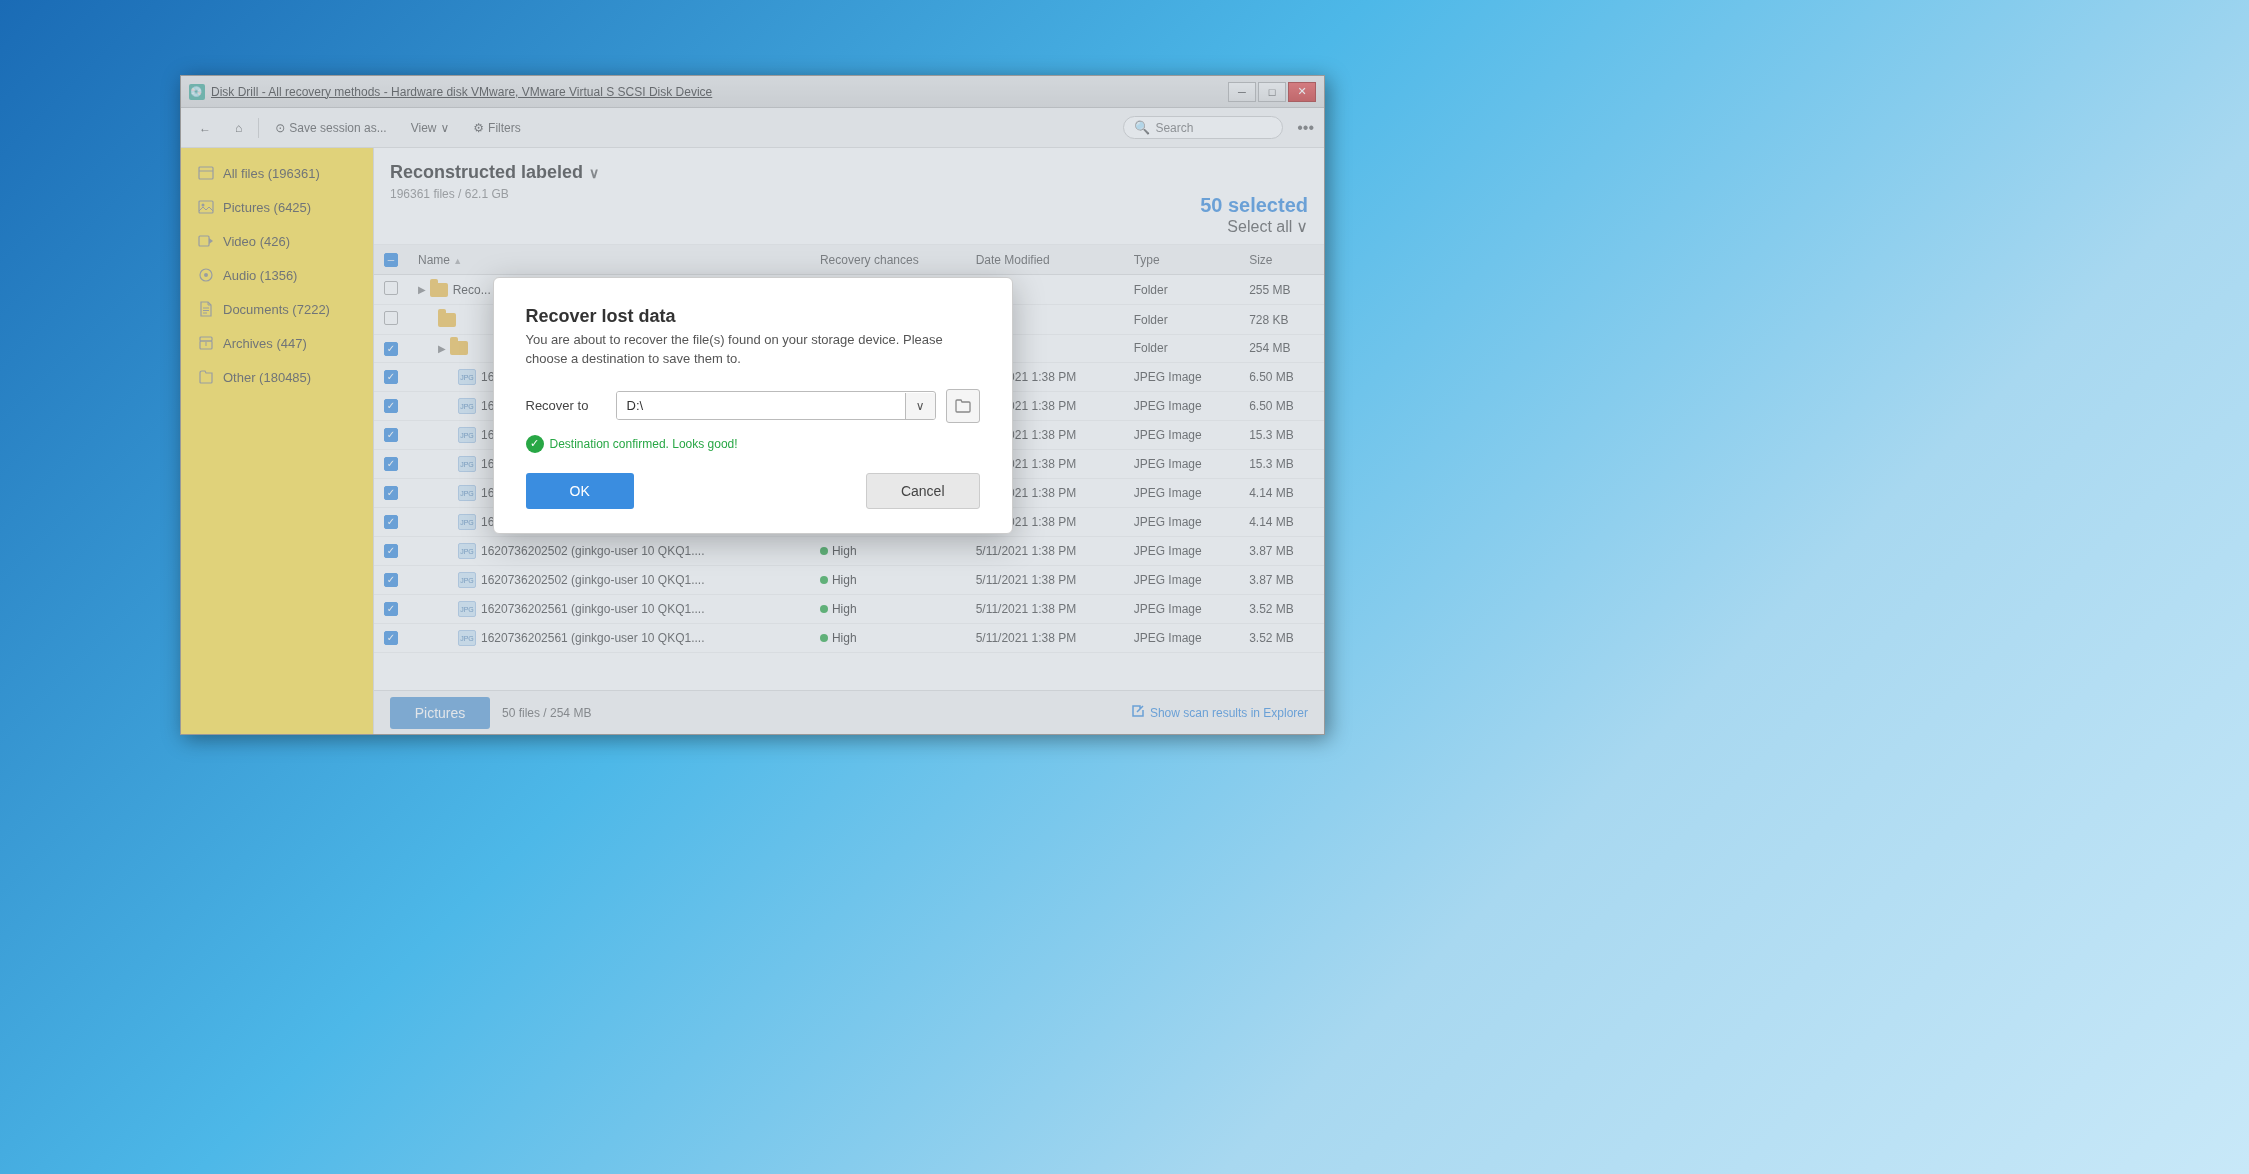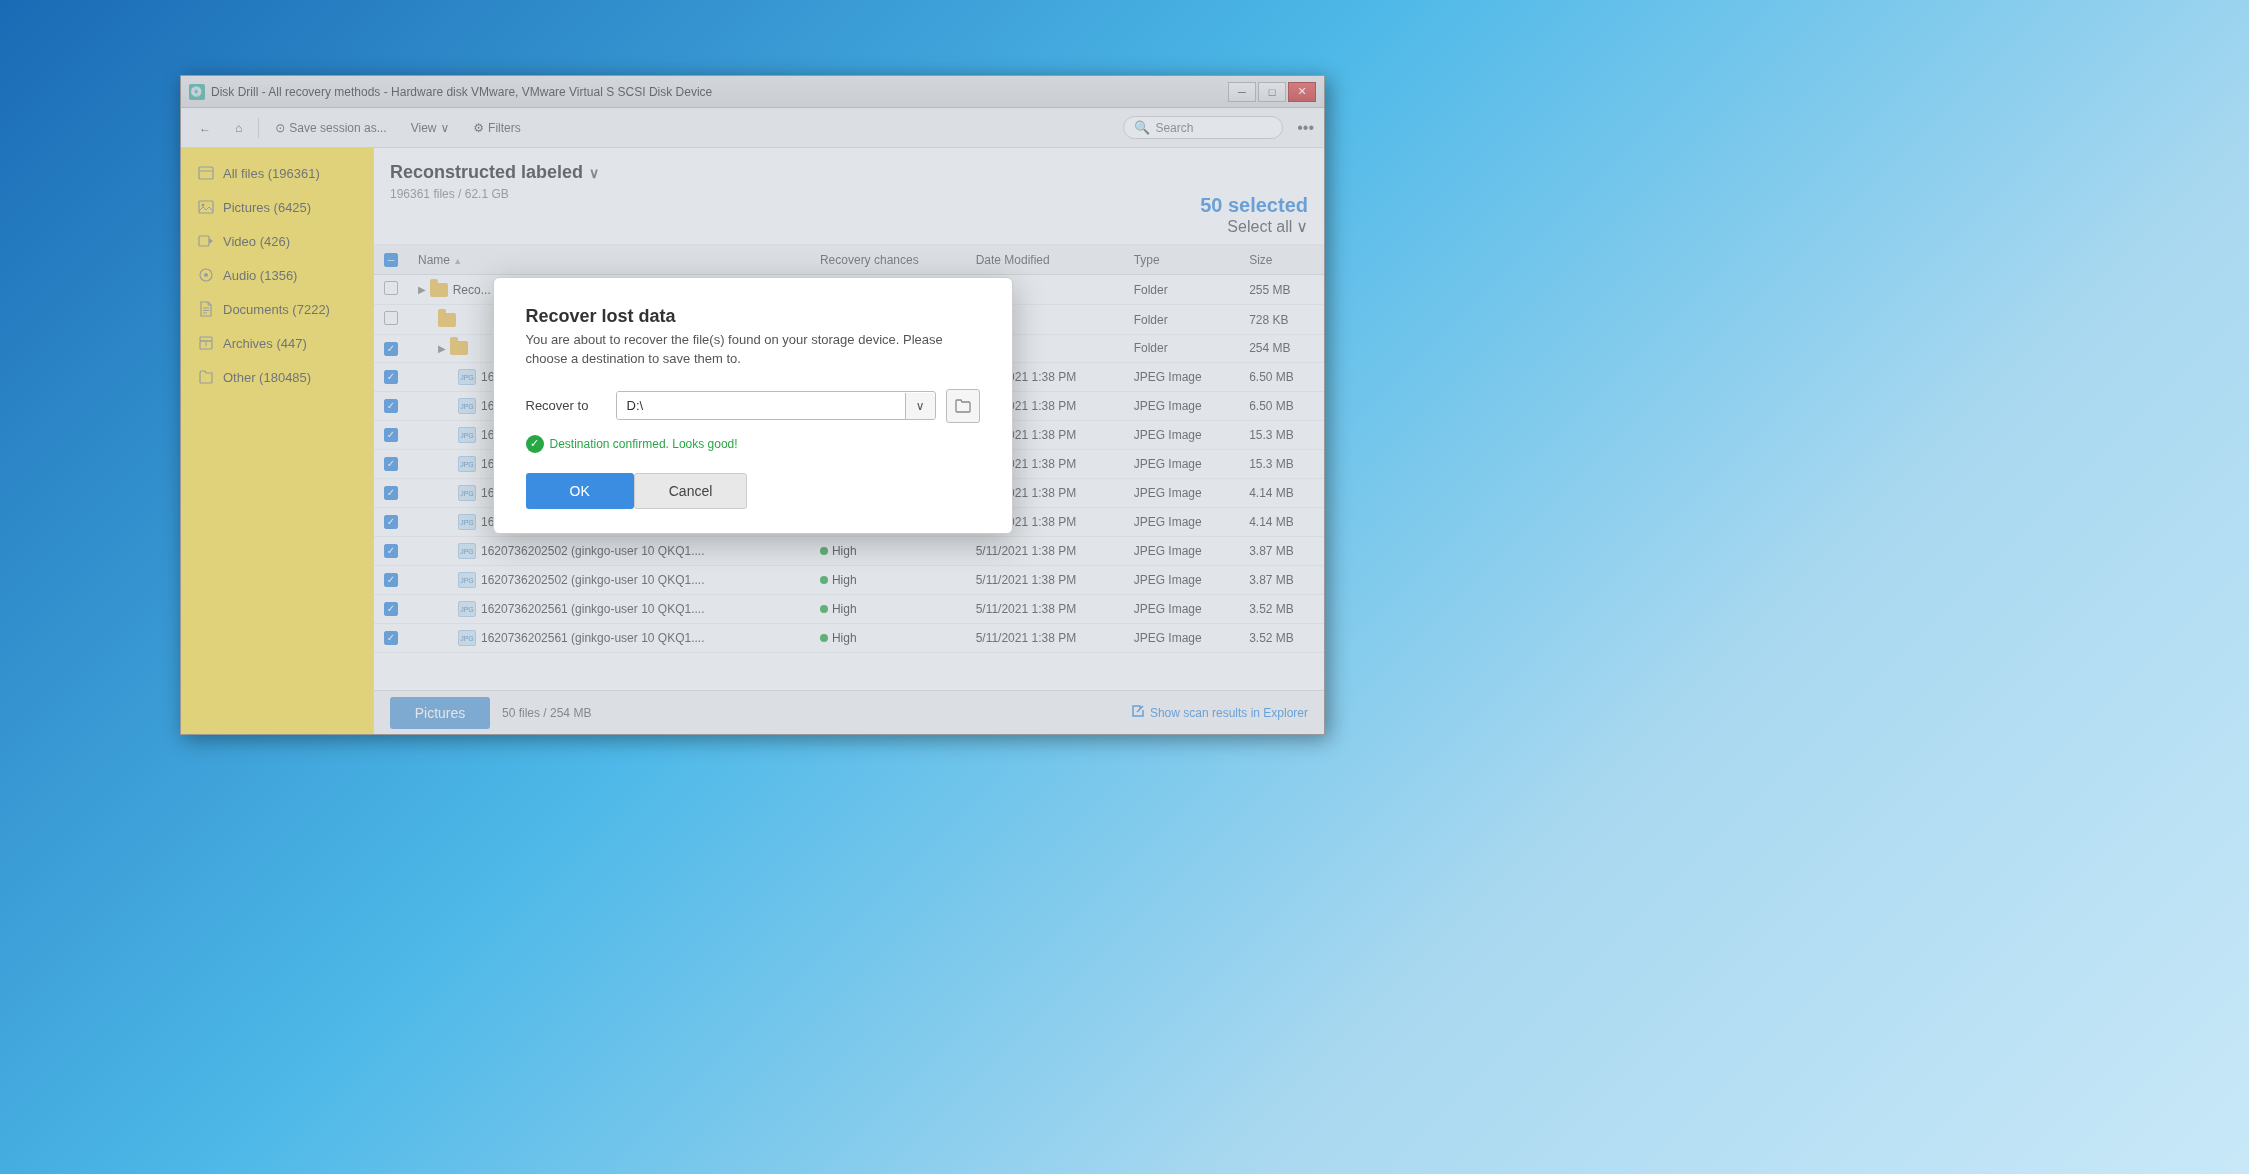--- a/index.html
+++ b/index.html
@@ -45,20 +45,21 @@
       font-size: 10px;
       display: flex;
       align-items: center;
       justify-content: center;
       color: white;
     }
     .title-bar-text {
       font-size: 12px;
       color: #333;
       flex: 1;
+      text-decoration: underline;
     }
     .title-bar-controls {
       display: flex;
       gap: 2px;
     }
     .title-btn {
       width: 28px;
       height: 20px;
       border: 1px solid #aaa;
       background: linear-gradient(to bottom, #f5f5f5, #e0e0e0);
@@ -448,21 +449,21 @@
       color: white;
       display: flex;
       align-items: center;
       justify-content: center;
       font-size: 11px;
       flex-shrink: 0;
     }
     .dialog-buttons {
       display: flex;
       gap: 0;
-      justify-content: flex-start;
+      justify-content: space-between;
     }
     .btn-ok {
       background: #3a8de0;
       color: white;
       border: none;
       border-radius: 3px;
       padding: 9px 44px;
       font-size: 14px;
       cursor: pointer;
       font-weight: 500;

